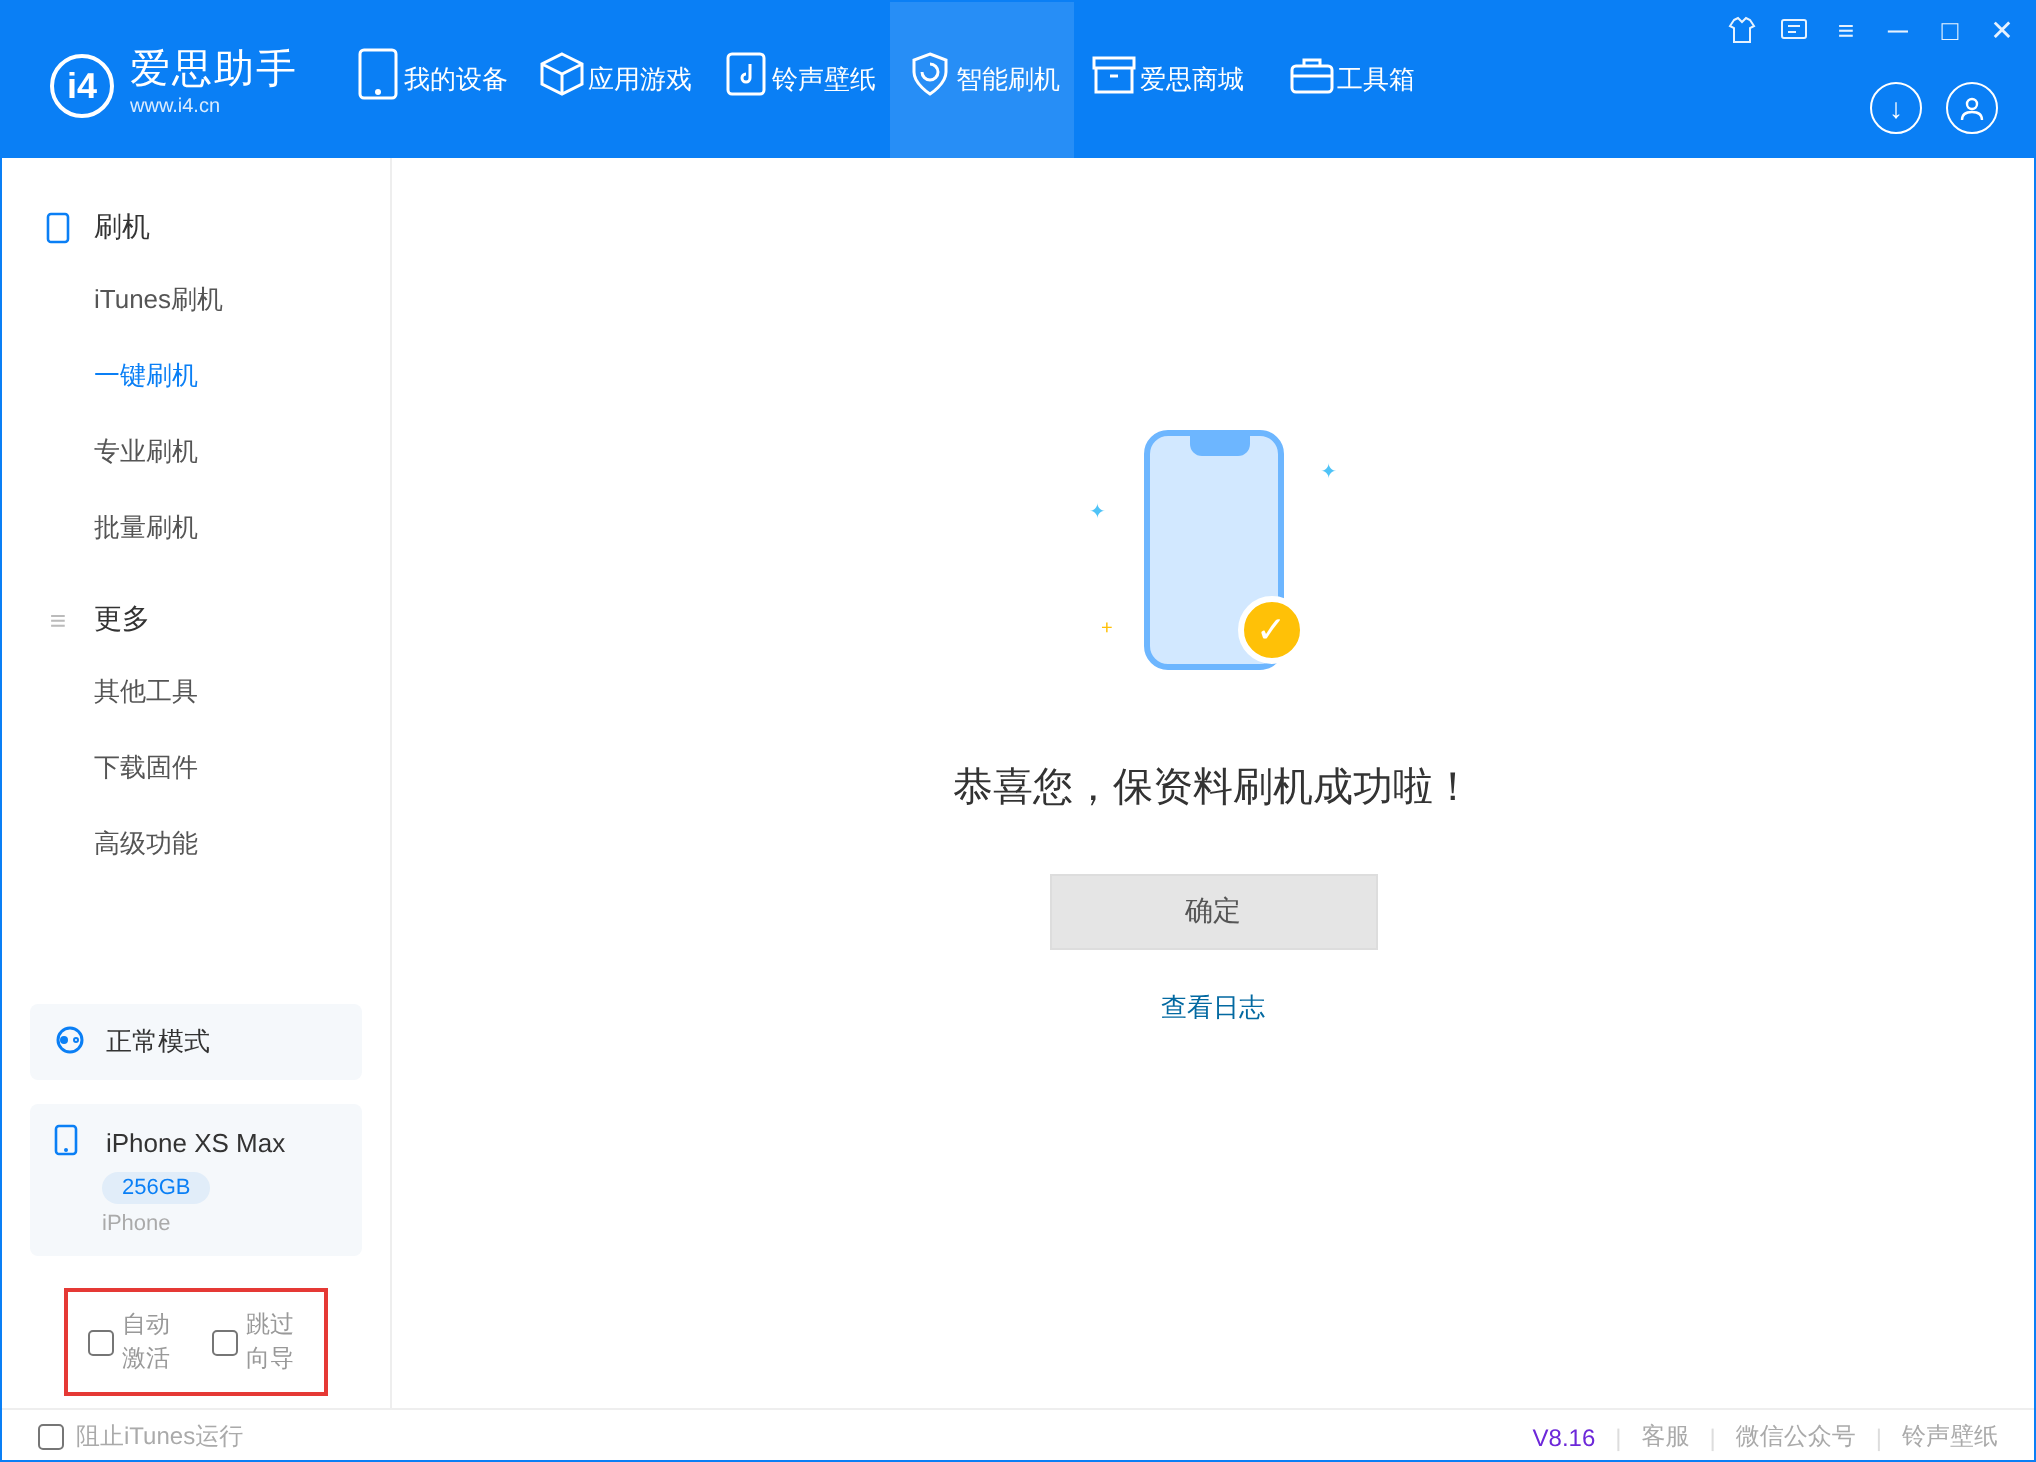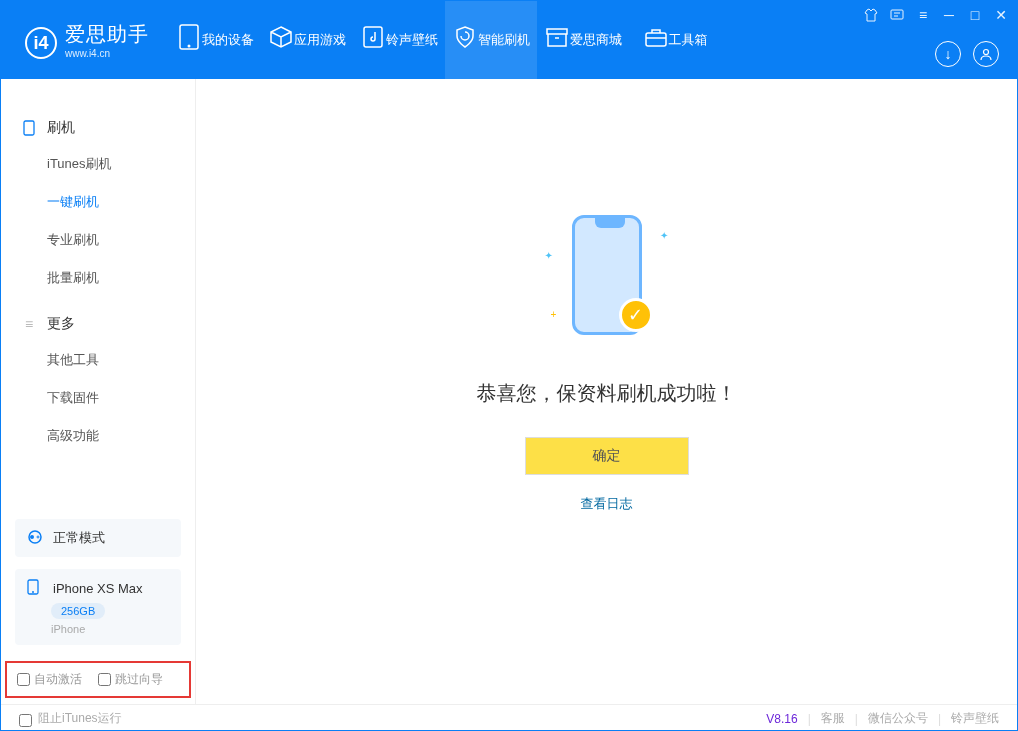--- a/index.html
+++ b/index.html
@@ -11,50 +11,50 @@
 .logo-sub { font-size: 10px; opacity: 0.85; display: block; }
 .nav-tabs { display: flex; height: 100%; }
 .nav-tab { width: 92px; height: 100%; display: flex; flex-direction: row; align-items: center; justify-content: center; cursor: pointer; font-size: 13px; }
 .nav-tab.active { background: rgba(255,255,255,0.12); }
 .nav-tab .icon { width: 26px; height: 26px; margin-bottom: 6px; display: flex; align-items: center; justify-content: center; }
 .window-controls { position: absolute; right: 8px; top: 6px; display: flex; gap: 10px; align-items: center; }
 .window-controls span { width: 16px; height: 16px; cursor: pointer; display: flex; align-items: center; justify-content: center; font-size: 14px; color: #fff; opacity: 0.9; }
 .header-right { position: absolute; right: 18px; bottom: 12px; display: flex; gap: 12px; }
 .header-right span { width: 26px; height: 26px; border: 1.5px solid #fff; border-radius: 50%; display: flex; align-items: center; justify-content: center; cursor: pointer; font-size: 14px; }
 .body { display: flex; height: 625px; }
-.sidebar { width: 195px; border-right: 1px solid #eee; padding-top: 32px; display: flex; flex-direction: column; }
+.sidebar { width: 195px; border-right: 1px solid #eee; padding-top: 18px; display: flex; flex-direction: column; }
 .side-section-title { display: flex; align-items: center; padding: 8px 20px; font-size: 14px; color: #333; font-weight: 500; }
 .side-section-title .sicon { width: 16px; height: 16px; margin-right: 10px; display: flex; align-items: center; justify-content: center; color: #0a7ff5; }
 .side-item { padding: 10px 20px 10px 46px; font-size: 13px; color: #555; cursor: pointer; }
 .side-item.active { color: #0a7ff5; }
 .sidebar-spacer { flex: 1; }
 .device-card { margin: 8px 14px; background: #f5f8fb; border-radius: 4px; padding: 10px 12px; font-size: 13px; display: flex; align-items: center; color: #333; }
 .device-card .dicon { width: 18px; height: 18px; margin-right: 8px; color: #0a7ff5; }
 .device-info { margin: 4px 14px 10px; background: #f5f8fb; border-radius: 4px; padding: 10px 12px; }
 .device-info .dname { font-size: 13px; color: #333; font-weight: 500; display:flex; align-items:center;}
 .device-info .dname .dicon{ width:18px;height:18px;margin-right:8px;color:#0a7ff5;}
 .device-info .dcap { display: inline-block; background: #e1edf9; color: #0a7ff5; font-size: 11px; padding: 2px 10px; border-radius: 10px; margin-top: 6px; margin-left: 24px;}
 .device-info .dtype { font-size: 11px; color: #aaa; margin-top: 4px; margin-left: 24px;}
-.checkbox-row { border: 2px solid #e53935; margin: 6px 4px; padding: 8px 10px; display: flex; gap: 16px; font-size: 12px; color: #999; align-items: center; }
+.checkbox-row { border: 2px solid #e53935; margin: 6px 31px; padding: 8px 10px; display: flex; gap: 16px; font-size: 12px; color: #999; align-items: center; }
 .checkbox-row label { display: flex; align-items: center; gap: 4px; cursor: pointer; }
 .checkbox-row input { width: 13px; height: 13px; }
 .main { flex: 1; display: flex; flex-direction: column; align-items: center; justify-content: center; padding-bottom: 60px; }
 .phone-illus { width: 140px; height: 140px; position: relative; margin-bottom: 30px; }
 .phone-dev { width: 70px; height: 120px; border: 3px solid #6db6ff; border-radius: 12px; background: #d2e8ff; position: absolute; left: 35px; top: 5px; }
 .phone-notch { width: 30px; height: 10px; background: #6db6ff; border-radius: 0 0 6px 6px; position: absolute; top: 0; left: 20px; }
 .check-badge { width: 34px; height: 34px; background: #ffc107; border-radius: 50%; border: 3px solid #fff; position: absolute; right: 24px; bottom: 18px; display: flex; align-items: center; justify-content: center; color: #fff; font-size: 18px; }
 .sparkle { position: absolute; color: #ffc107; font-size: 10px; }
 .sparkle.s1 { left: 8px; top: 40px; color: #4fc3f7; }
 .sparkle.s2 { right: 8px; top: 20px; color: #4fc3f7; }
 .sparkle.s3 { left: 14px; bottom: 30px; }
 .success-text { font-size: 20px; color: #333; margin-bottom: 30px; }
-.confirm-btn { width: 164px; height: 38px; border: 1px solid #ddd; background: #fde047; color: #555; font-size: 14px; cursor: pointer; margin-bottom: 20px; }
+.confirm-btn { width: 164px; height: 38px; border: 1px solid #ddd; background: #e5e5e5; color: #555; font-size: 14px; cursor: pointer; margin-bottom: 20px; }
 .log-link { font-size: 13px; color: #0369a1; cursor: pointer; }
 .footer { height: 28px; border-top: 1px solid #eee; display: flex; align-items: center; padding: 0 18px; font-size: 12px; color: #aaa; }
-.footer-left { display: flex; align-items: flex-end; gap: 6px; }
+.footer-left { display: flex; align-items: center; gap: 6px; }
 .footer-right { margin-left: auto; display: flex; align-items: center; gap: 10px; }
 .footer-right .sep { color: #ddd; }
 .footer-right span { cursor: pointer; }
 .ver { color: #6d28d9; }
 svg { display: block; }
 </style>
 </head>
 <body>
 
 <div class="header">

